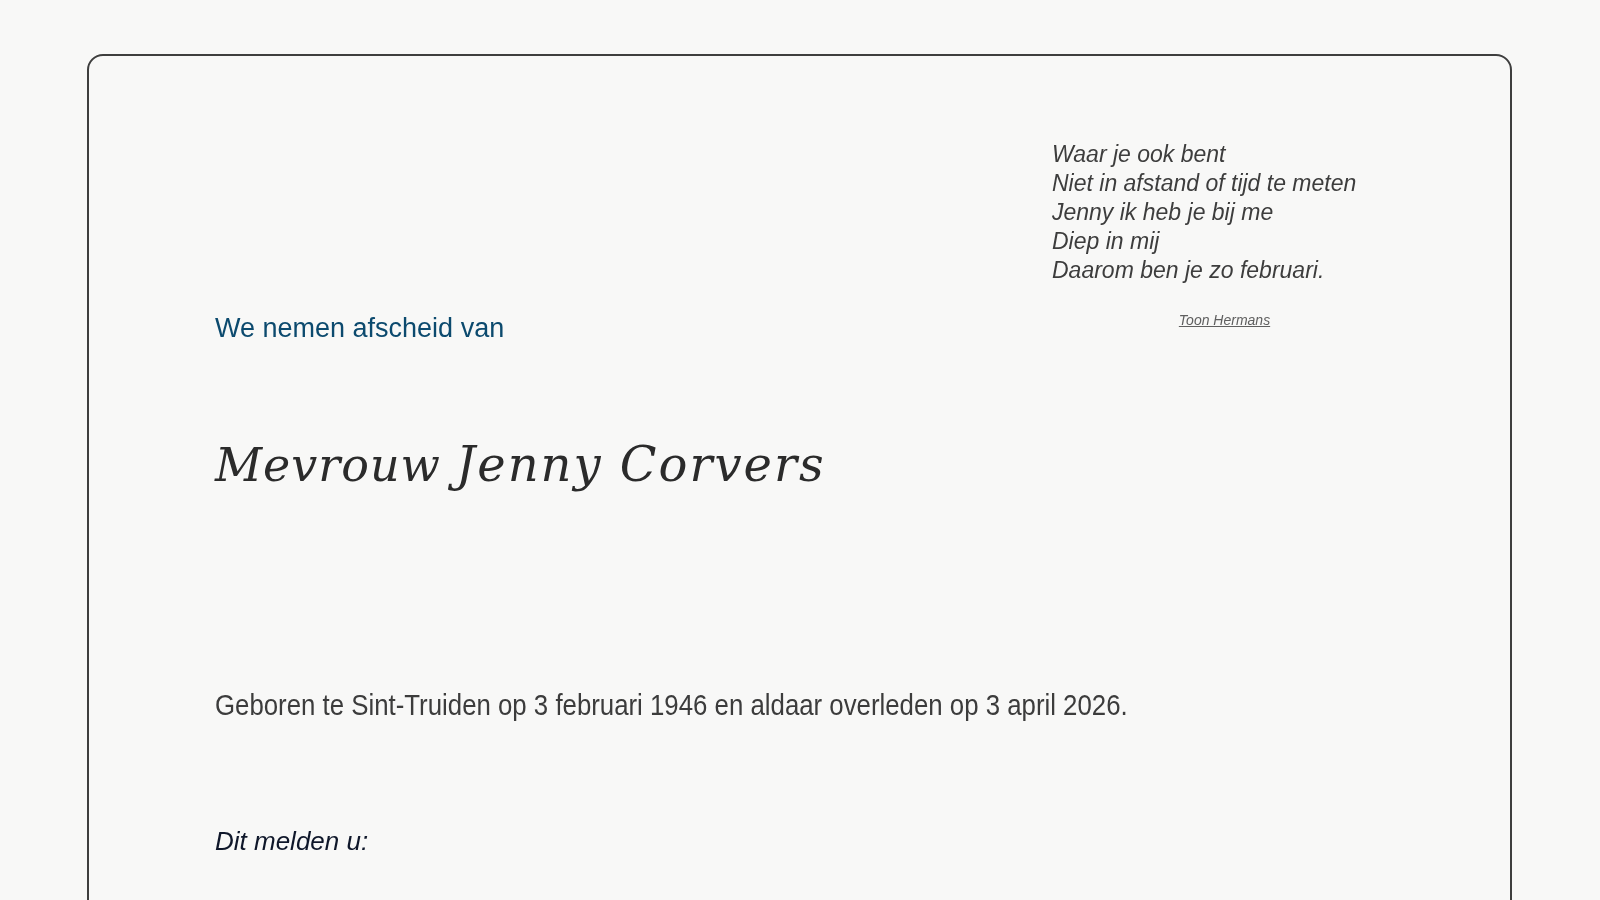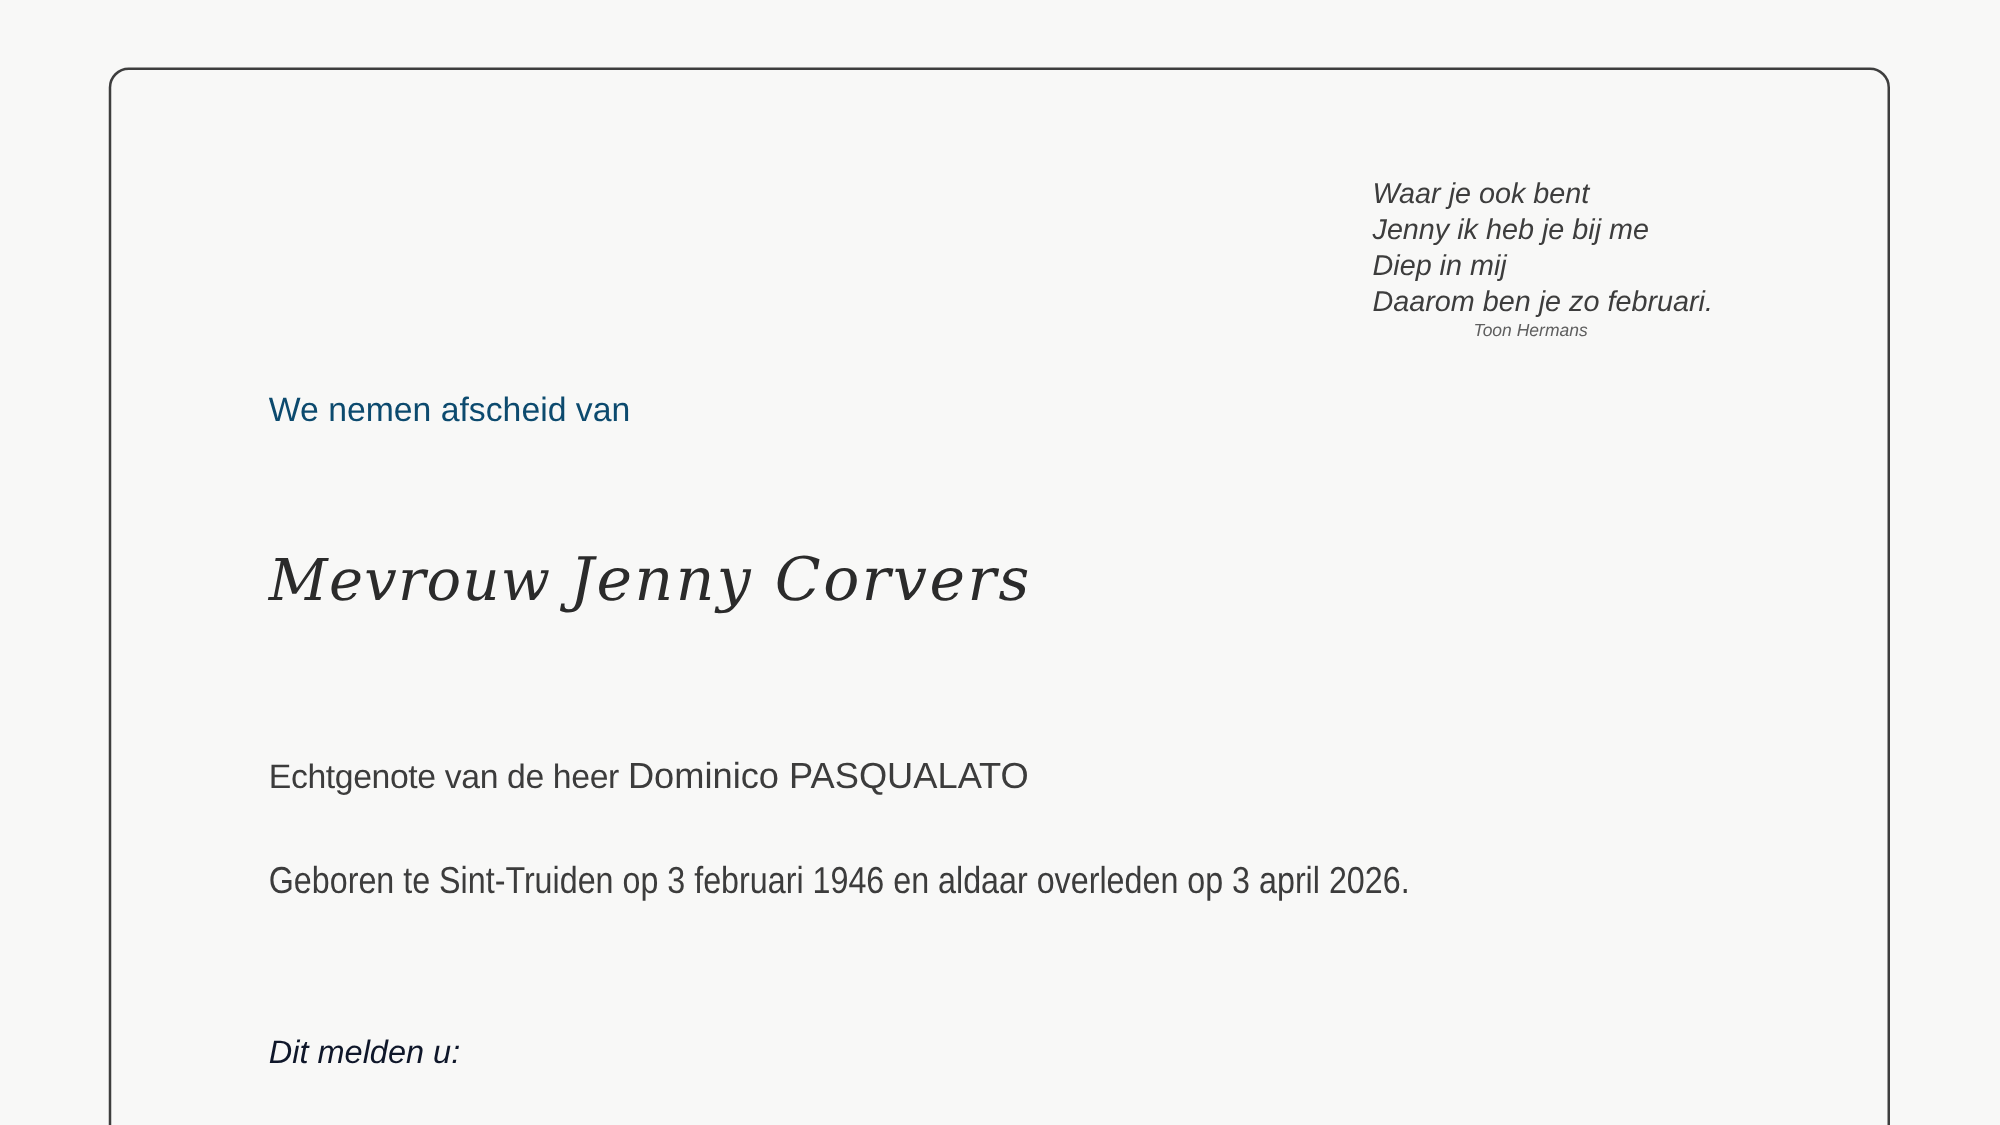--- a/index.html
+++ b/index.html
@@ -24,27 +24,28 @@
     position: absolute;
     left: 963px; top: 84px;
     width: 345px;
   }
   .poem-line {
     font-style: italic;
     font-size: 23px;
     line-height: 29px;
     color: #3d3d3d;
     white-space: nowrap;
-    margin-left: 46px;
   }
   .poem-attrib {
+    margin-top: 27px;
     text-align: center;
     font-style: italic;
     font-size: 14px;
     color: #5f5f5f;
+    text-decoration: underline;
   }
   
   .intro {
     position: absolute;
     left: 126px; top: 257px;
     font-size: 27px;
     color: #0c4a6e;
   }
   
   .name-line {
@@ -98,34 +99,32 @@
   }
 </style>
 </head>
 <body>
 
 <div class="page" style="background:#f8f8f7;">
   <div class="card" style="background:#f8f8f7;">
 
     <div class="poem">
       <div class="poem-line">Waar je ook bent</div>
+      <div class="poem-line">Niet in afstand of tijd te meten</div>
       <div class="poem-line">Jenny ik heb je bij me</div>
       <div class="poem-line">Diep in mij</div>
       <div class="poem-line">Daarom ben je zo februari.</div>
       <div class="poem-attrib">Toon Hermans</div>
     </div>
 
     <div class="intro">We nemen afscheid van</div>
 
     <div class="name-line">
       <span class="honorific">Mevrouw</span><span class="deceased-name">Jenny Corvers</span>
     </div>
 
-    <div class="spouse-line">
-      <span class="spouse-prefix">Echtgenote van de heer </span><span class="spouse-name">Dominico PASQUALATO</span>
-    </div>
 
     <div class="life-line">Geboren te Sint-Truiden op 3 februari 1946 en aldaar overleden op 3 april 2026.</div>
 
     <div class="notify">Dit melden u:</div>
 
   </div>
 </div>
 
 </body></html>

